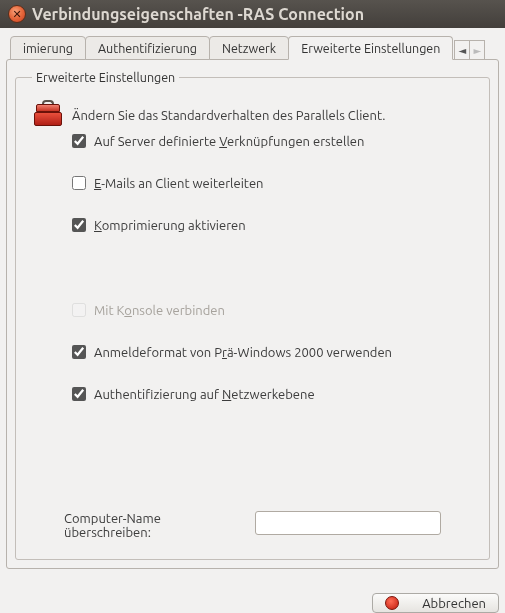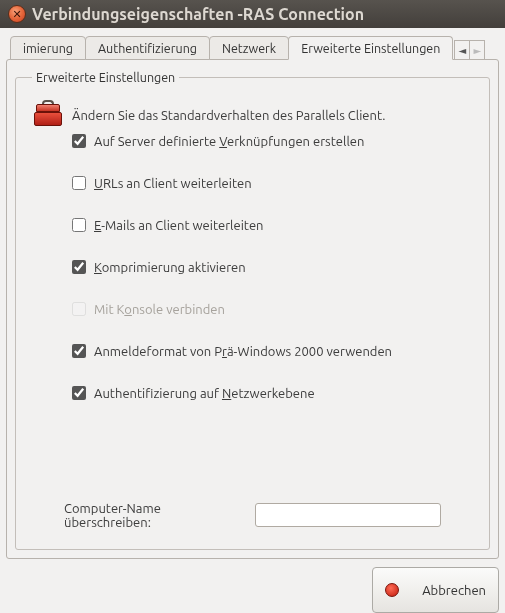--- a/index.html
+++ b/index.html
@@ -149,59 +149,59 @@
     display: flex;
     align-items: center;
     gap: 8px;
     font-size: 13px;
   }
   .check input[type=checkbox] {
     width: 14px; height: 14px;
     margin: 0;
     accent-color: #555;
   }
-  .check.disabled { color: #a6a29c; }
+  .check.disabled { color: #a6a29c; margin-top: 43px; }
   .check.disabled input { opacity: 0.5; }
   .u { text-decoration: underline; }
   .spacer { flex: 1; }
   .name-row {
     display: flex;
-    align-items: center;
     gap: 6px;
     margin: 18px 32px 4px 32px;
   }
   .name-row input[type=text] {
     flex: 1;
     height: 24px;
     border: 1px solid #b0aaa2;
     background: #fff;
     border-radius: 3px;
     padding: 0 4px;
     font-size: 13px;
   }
   .buttons {
     display: flex;
     justify-content: flex-end;
     gap: 8px;
     margin-top: 8px;
   }
   .btn {
     min-width: 100px;
-    height: 46px;
+    height: 20px;
     border: 1px solid #acaaa5;
     border-radius: 4px;
     background: linear-gradient(to bottom, #fbfbfa, #e6e4e0);
     display: flex;
     align-items: center;
     justify-content: center;
     gap: 23px;
     font-size: 13px;
     color: #333;
     padding: 0 12px;
     cursor: pointer;
+    margin-top: 16px;
   }
   .stop-icon {
     width: 14px; height: 14px;
     border-radius: 7px;
     background: radial-gradient(circle at 40% 35%, #ff6b55, #c01a0c);
     border: 1px solid #7a130a;
   }
   .arrow-icon {
     width: 16px; height: 12px;
     position: relative;
@@ -250,24 +250,20 @@
         <div class="intro-text">Ändern Sie das Standardverhalten des Parallels Client.</div>
       </div>
 
       <div class="checks" id="checks-container">
           <label class="check">
             <input type="checkbox" checked="" style="">
             <span>Auf Server definierte <span class="u">V</span>erknüpfungen erstellen</span>
           </label>
           <label class="check">
             <input type="checkbox" style="">
-            <span><span class="u">U</span>RLs an Client weiterleiten</span>
-          </label>
-          <label class="check">
-            <input type="checkbox" style="">
             <span><span class="u">E</span>-Mails an Client weiterleiten</span>
           </label>
           <label class="check">
             <input type="checkbox" checked="" style="">
             <span><span class="u">K</span>omprimierung aktivieren</span>
           </label>
           <label class="check disabled">
             <input type="checkbox" disabled="" style="">
             <span>Mit K<span class="u">o</span>nsole verbinden</span>
           </label>

